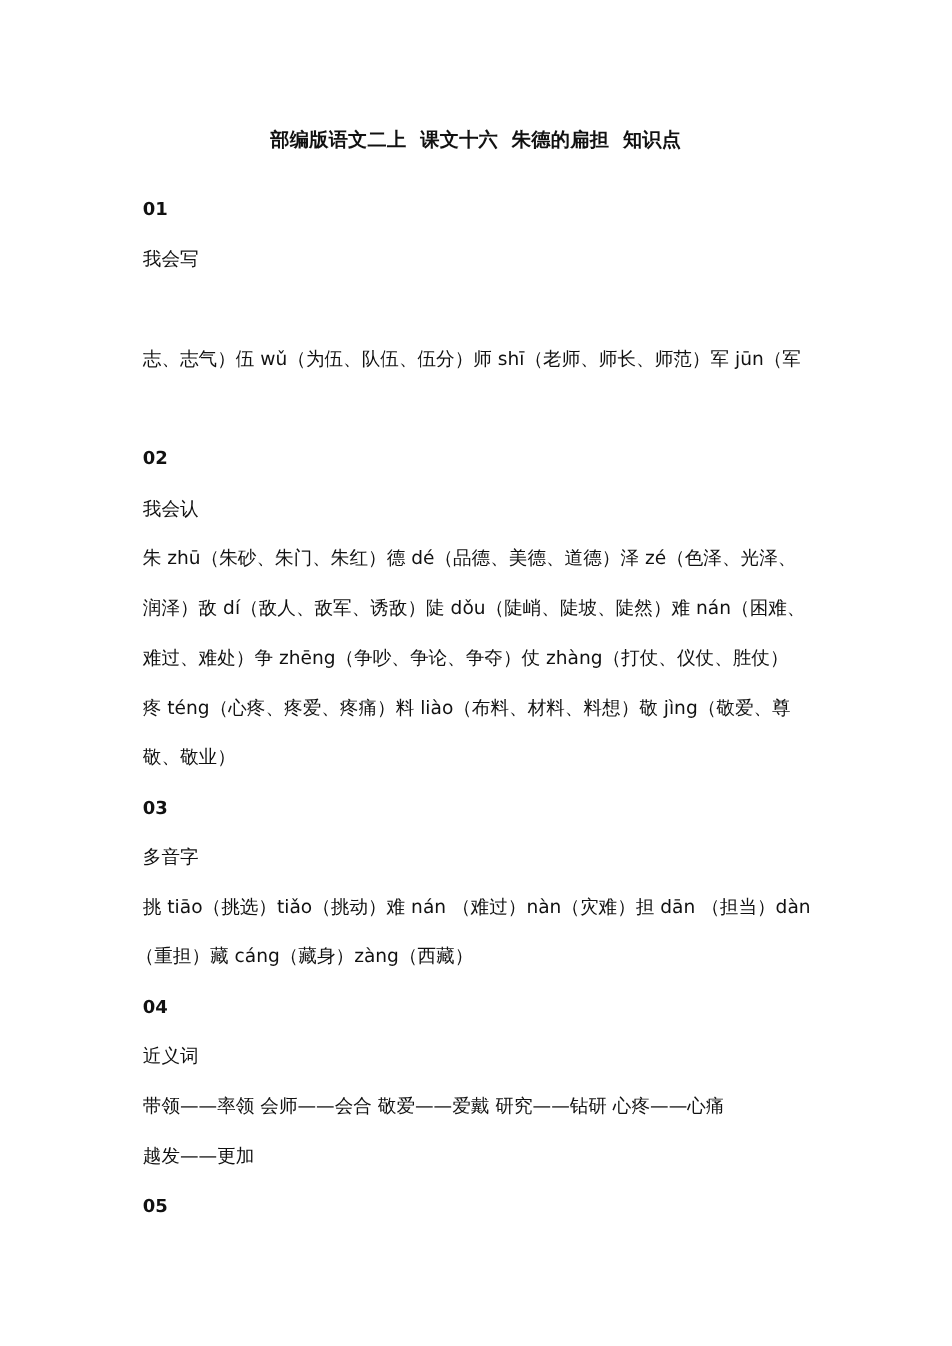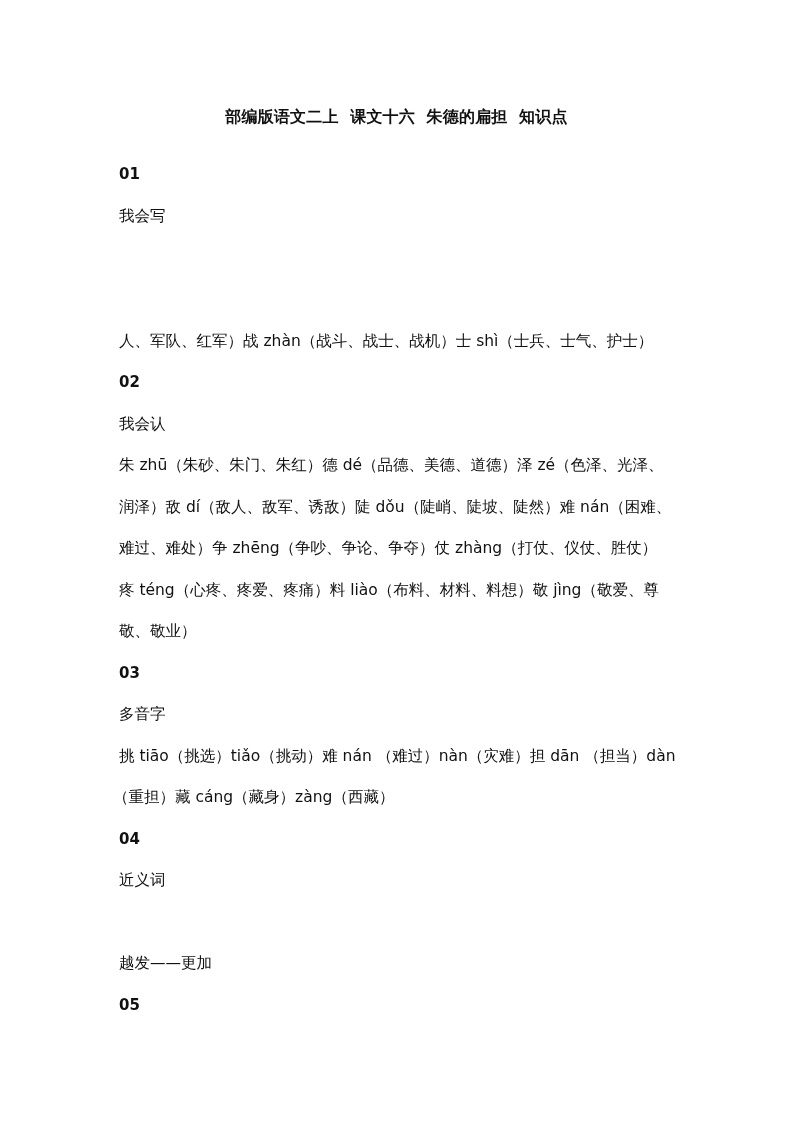--- a/index.html
+++ b/index.html
@@ -12,33 +12,34 @@
     .num { font-weight: bold; font-size: 15px; }
   </style>
 </head>
 <body>
 
 <div class="page">
   <div class="title">部编版语文二上  课文十六  朱德的扁担  知识点</div>
 
   <div class="line num" style="top:164px">01</div>
   <div class="line" style="top:206px">我会写</div>
-  <div class="line" style="top:331px">人、军队、红军）战 zhàn（战斗、战士、战机）士 shì（士兵、士气、护士）</div>
+  <div class="line" style="top:289px">志、志气）伍 wǔ（为伍、队伍、伍分）师 shī（老师、师长、师范）军 jūn（军</div>
 
   <div class="line num" style="top:372px">02</div>
   <div class="line" style="top:414px">我会认</div>
   <div class="line" style="top:497px">润泽）敌 dí（敌人、敌军、诱敌）陡 dǒu（陡峭、陡坡、陡然）难 nán（困难、</div>
   <div class="line" style="top:455px">朱 zhū（朱砂、朱门、朱红）德 dé（品德、美德、道德）泽 zé（色泽、光泽、</div>
   <div class="line" style="top:538px">难过、难处）争 zhēng（争吵、争论、争夺）仗 zhàng（打仗、仪仗、胜仗）</div>
   <div class="line" style="top:580px">疼 téng（心疼、疼爱、疼痛）料 liào（布料、材料、料想）敬 jìng（敬爱、尊</div>
   <div class="line" style="top:621px">敬、敬业）</div>
 
   <div class="line num" style="top:663px">03</div>
   <div class="line" style="top:704px">多音字</div>
   <div class="line" style="top:746px">挑 tiāo（挑选）tiǎo（挑动）难 nán （难过）nàn（灾难）担 dān （担当）dàn</div>
   <div class="line" style="top:787px;left:113px">（重担）藏 cáng（藏身）zàng（西藏）</div>
 
   <div class="line num" style="top:829px">04</div>
   <div class="line" style="top:870px">近义词</div>
+  <div class="line" style="top:912px">带领——率领  会师——会合  敬爱——爱戴 研究——钻研  心疼——心痛</div>
   <div class="line" style="top:953px">越发——更加</div>
 
   <div class="line num" style="top:995px">05</div>
 </div>
 
 </body></html>

